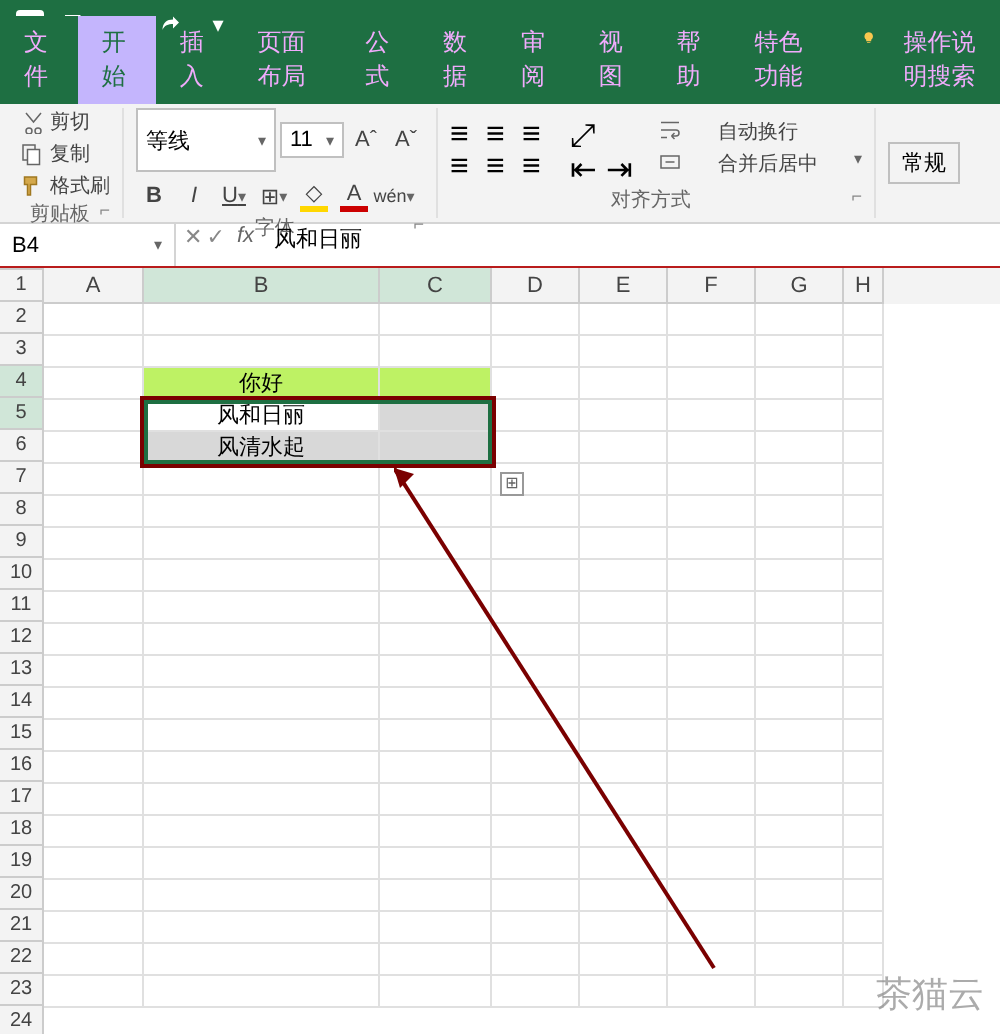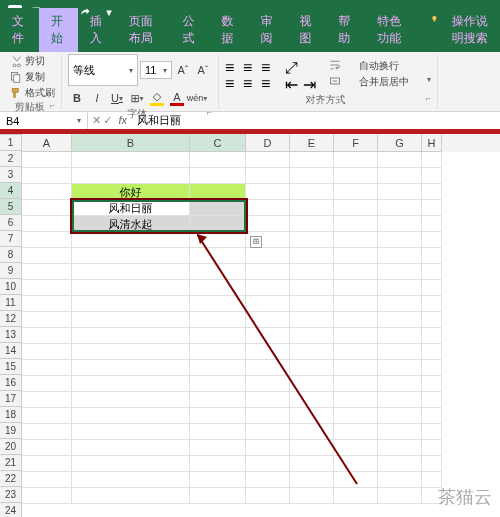--- a/index.html
+++ b/index.html
@@ -40,21 +40,21 @@
     .color-bar.yellow { background: #ffd700; }
     
     .align-group { display: flex; flex-direction: column; gap: 2px; }
     .align-row { display: flex; gap: 2px; }
     .align-btn { width: 16px; height: 14px; }
     .align-side { display: flex; flex-direction: column; gap: 2px; font-size: 10px; color: #444; }
     .align-item { display: flex; align-items: flex-start; gap: 18px; white-space: nowrap; }
     
     .format-btn { border: 1px solid #c0c0c0; padding: 2px 6px; font-size: 11px; display: flex; align-items: center; gap: 3px; }
     
-    .name-box-row { height: 22px; display: flex; align-items: center; border-bottom: 5px solid #b91c1c; background: #fff; }
+    .name-box-row { height: 22px; display: flex; align-items: flex-start; border-bottom: 1px solid #b91c1c; background: #fff; }
     .name-box { width: 88px; border-right: 1px solid #d4d4d4; padding: 0 6px; font-size: 11px; display: flex; align-items: center; justify-content: space-between; height: 100%; }
     .fx-btns { display: flex; padding: 0 4px; gap: 2px; color: #888; font-size: 11px; }
     .fx-label { font-style: italic; margin-left: 4px; color: #666; }
     .formula-bar { flex: 1; padding: 0 6px; font-size: 11px; }
     
     .sheet-area { display: flex; height: 380px; position: relative; }
     .corner { width: 22px; height: 18px; background: #f3f3f3; border-right: 1px solid #ccc; border-bottom: 1px solid #ccc; }
     .col-headers { display: flex; height: 18px; background: #f3f3f3; }
     .col-h { border-right: 1px solid #ccc; border-bottom: 1px solid #ccc; text-align: center; font-size: 11px; color: #444; line-height: 18px; }
     .col-h.sel { background: #d0e6d8; }
@@ -216,20 +216,27 @@
               <path d="M5 8h6" stroke="#666"></path>
             </svg>
           <span>合并后居中</span>
             <span class="drop-caret">▾</span>
         </div>
       </div>
     </div>
     <div class="ribbon-group-label"><span>对齐方式</span><span class="launcher">⌐</span></div>
   </div>
 
+  <div class="ribbon-group" style="border-right:none">
+    <div class="ribbon-group-content">
+      <div class="format-btn">
+          <span>常规</span>
+        </div>
+    </div>
+  </div>
 </div>
 
 <div class="name-box-row">
   <div class="name-box">
       <span>B4</span>
       <span class="drop-caret">▾</span>
     </div>
   <div class="fx-btns">
     <span>✕</span>
     <span>✓</span>

